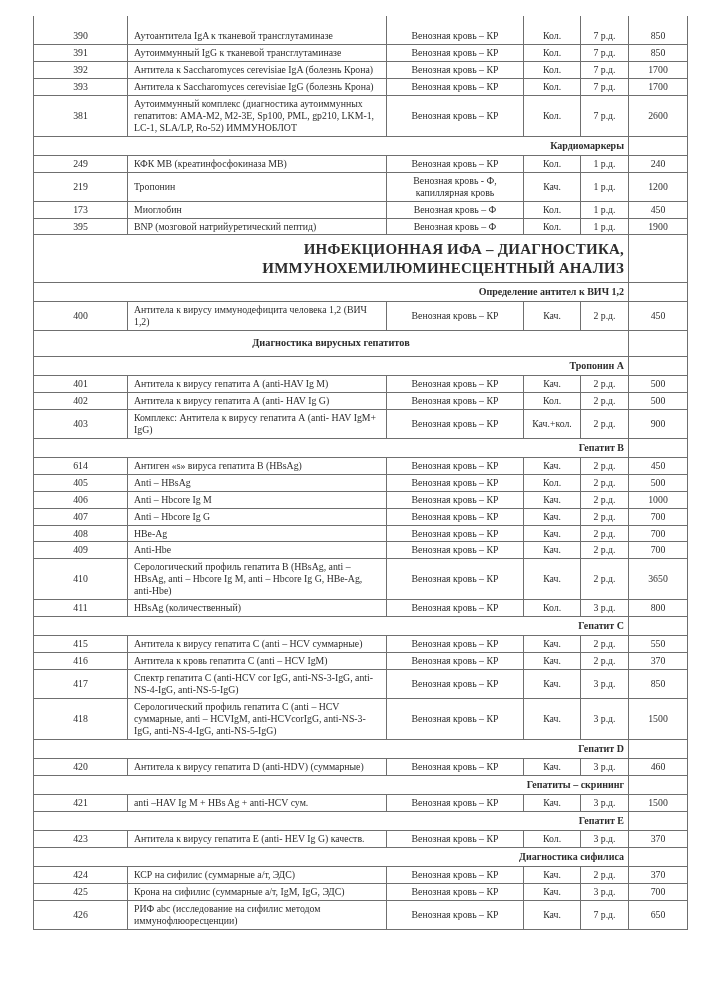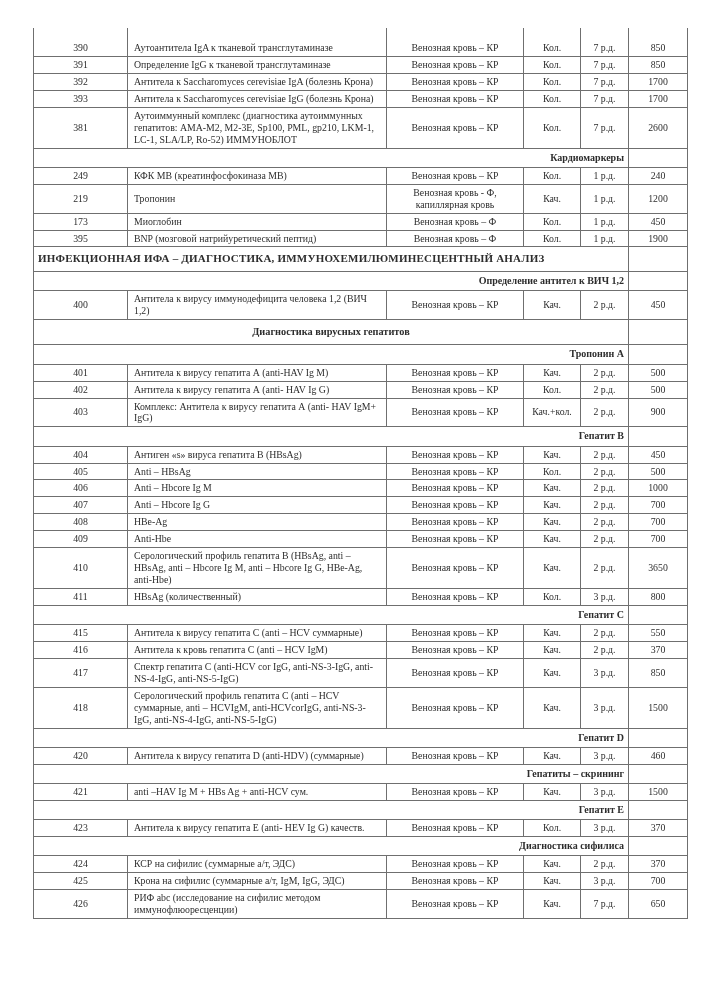--- a/index.html
+++ b/index.html
@@ -9,21 +9,20 @@
     height: 1000px;
     background: #ffffff;
     overflow: hidden;
   }
   body {
     font-family: "Liberation Serif", serif;
     color: #2d2d2d;
   }
   .page {
     padding: 16px 0 0 33px;
-    margin-top: 12px;
   }
   table.price-table {
     border-collapse: collapse;
     width: 654px;
     table-layout: fixed;
   }
   td {
     border: 1px solid #6f6f6f;
     font-size: 9.8px;
     line-height: 1.22;
@@ -54,22 +53,22 @@
     text-align: right;
     padding: 3px 4px 3px 4px;
     font-size: 10px;
   }
   tr.section-row.center td.sec-label {
     text-align: center;
     font-size: 10.3px;
     padding: 6px 4px;
   }
   tr.section-row.center-big td.sec-label {
-    text-align: left;
-    font-size: 11px;
+    text-align: right;
+    font-size: 15px;
     letter-spacing: 0.2px;
     padding: 5px 4px;
   }
 </style>
 </head>
 <body>
 
 <div class="page">
   <table class="price-table">
     <colgroup>
@@ -92,21 +91,21 @@
     <tr class="first-data">
           <td class="c-code">390</td>
           <td class="c-name">Аутоантитела IgA к тканевой трансглутаминазе</td>
           <td class="c-sample">Венозная  кровь – КР</td>
           <td class="c-mode">Кол.</td>
           <td class="c-term">7 р.д.</td>
           <td class="c-price">850</td>
         </tr>
         <tr>
           <td class="c-code">391</td>
-          <td class="c-name">Определение IgG к тканевой трансглутаминазе</td>
+          <td class="c-name">Аутоиммунный IgG к тканевой трансглутаминазе</td>
           <td class="c-sample">Венозная  кровь – КР</td>
           <td class="c-mode">Кол.</td>
           <td class="c-term">7 р.д.</td>
           <td class="c-price">850</td>
         </tr>
         <tr>
           <td class="c-code">392</td>
           <td class="c-name">Антитела к Saccharomyces cerevisiae IgA (болезнь Крона)</td>
           <td class="c-sample">Венозная  кровь – КР</td>
           <td class="c-mode">Кол.</td>
@@ -211,21 +210,21 @@
           <td class="c-sample">Венозная  кровь – КР</td>
           <td class="c-mode">Кач.+кол.</td>
           <td class="c-term">2 р.д.</td>
           <td class="c-price">900</td>
         </tr>
         <tr class="section-row">
           <td colspan="5" class="sec-label">Гепатит В</td>
           <td class="c-price"></td>
         </tr>
         <tr>
-          <td class="c-code">404</td>
+          <td class="c-code">614</td>
           <td class="c-name">Антиген «s» вируса гепатита В (HBsAg)</td>
           <td class="c-sample">Венозная  кровь – КР</td>
           <td class="c-mode">Кач.</td>
           <td class="c-term">2 р.д.</td>
           <td class="c-price">450</td>
         </tr>
         <tr>
           <td class="c-code">405</td>
           <td class="c-name">Anti – HBsAg</td>
           <td class="c-sample">Венозная  кровь – КР</td>

